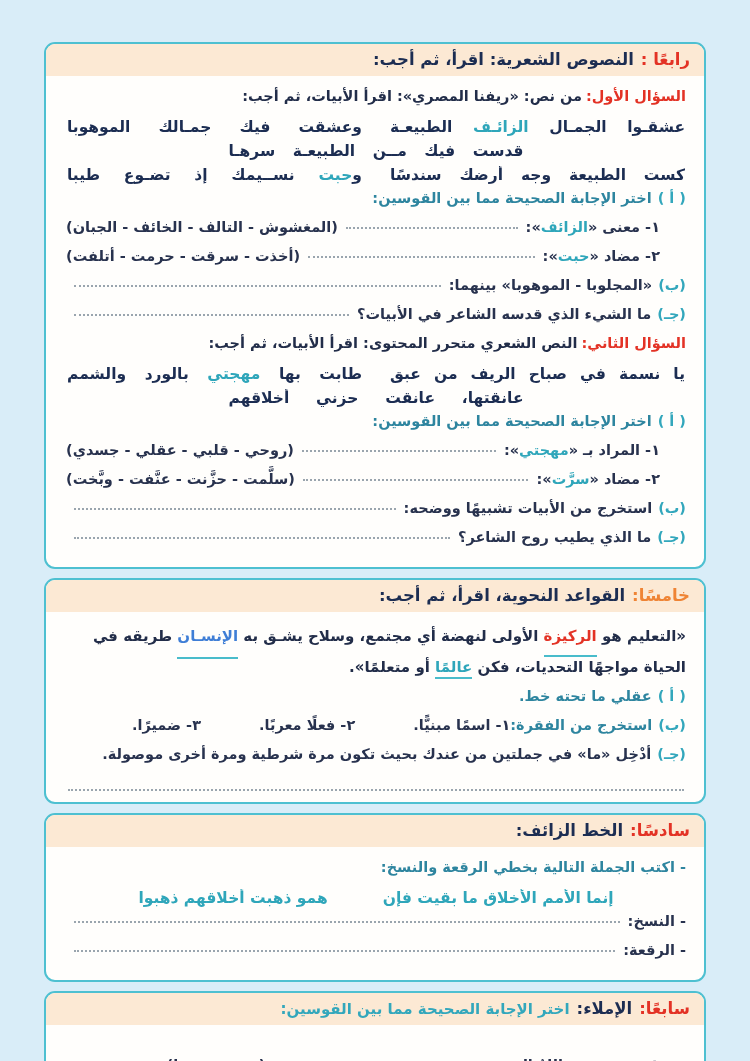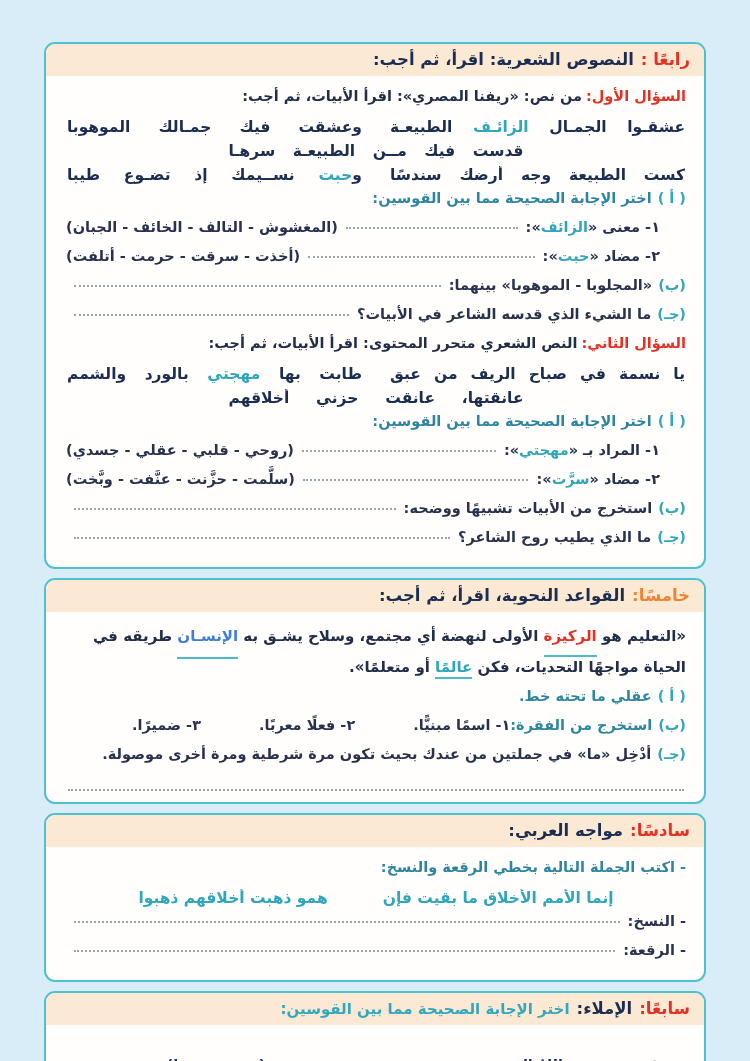--- a/index.html
+++ b/index.html
@@ -184,21 +184,21 @@
       </div>
 
       <div class="full-dotted"></div>
 
     </div>
   </div>
 
   <div class="sec-box">
     <div class="sec-head">
       <span class="sec-num">سادسًا:</span>
-      <span class="sec-title">مواجه العربي:</span>
+      <span class="sec-title">الخط الزائف:</span>
     </div>
     <div class="content">
 
       <div class="row">
         <span class="teal-bold">- اكتب الجملة التالية بخطي الرقعة والنسخ:</span>
       </div>
 
       <div class="verse-row center">
         <span class="hemi">إنما الأمم الأخلاق ما بقيت فإن</span>
         <span class="hemi">همو ذهبت أخلاقهم ذهبوا</span>

